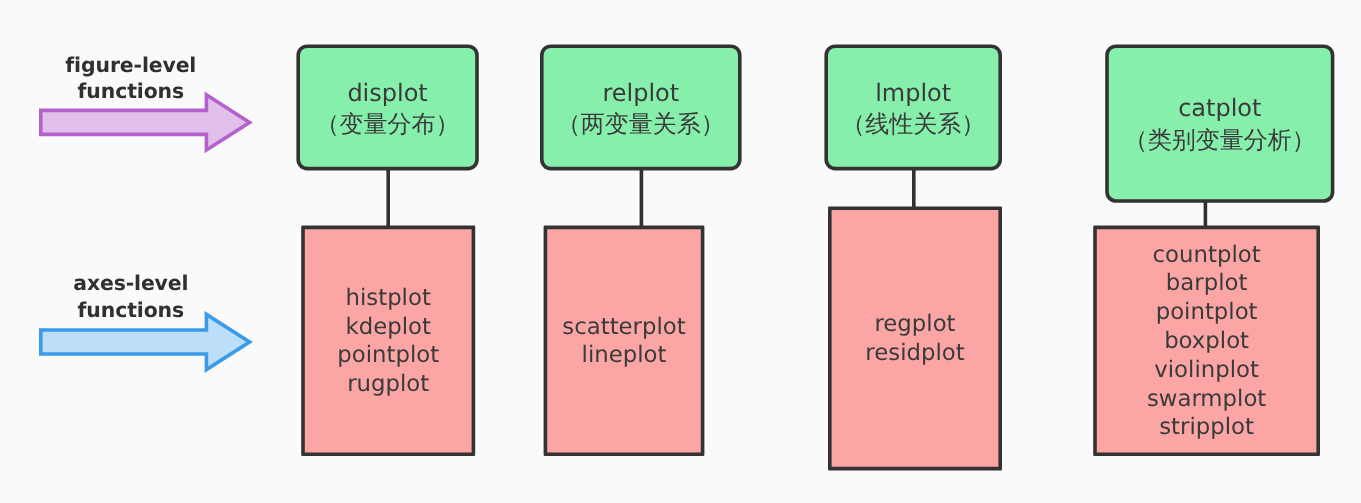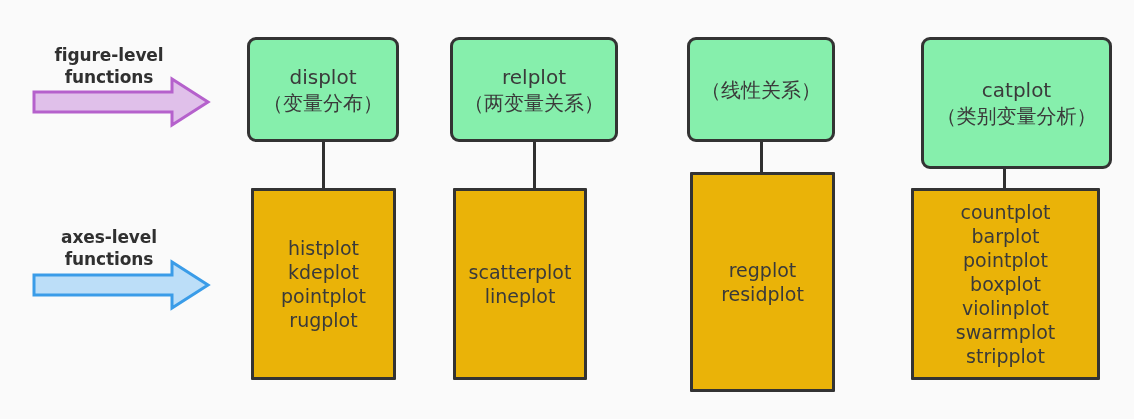--- a/index.html
+++ b/index.html
@@ -65,21 +65,21 @@
     background: #86efac;
     border-radius: 9px;
     align-items: center;
     font-size: 20px;
     line-height: 26px;
   }
   .fig-node .name  { display: block; }
   .fig-node .cname { display: block; }
 
   .axes-node {
-    background: #eab308;
+    background: #fca5a5;
     border-radius: 1px;
     font-size: 19px;
     line-height: 24px;
   }
   .axes-node.center { align-items: center; }
   .axes-node.top    { align-items: flex-start; }
   .axes-node.top .inner { padding-top: 9px; }
   .axes-node .fn { display: block; }
 </style>
 </head>
@@ -135,20 +135,21 @@
 
   <div class="node axes-node center" style="left:453px; top:188px; width:134px; height:192px;">
     <div class="inner">
       <span class="fn">scatterplot</span>
       <span class="fn">lineplot</span>
     </div>
   </div>
 
   <div class="node fig-node" style="left:687px; top:37px; width:148px; height:105px;">
     <div class="inner">
+      <span class="name">lmplot</span>
       <span class="cname">（线性关系）</span>
     </div>
   </div>
 
   <div class="node axes-node center" style="left:690px; top:172px; width:145px; height:220px;">
     <div class="inner">
       <span class="fn">regplot</span>
       <span class="fn">residplot</span>
     </div>
   </div>

